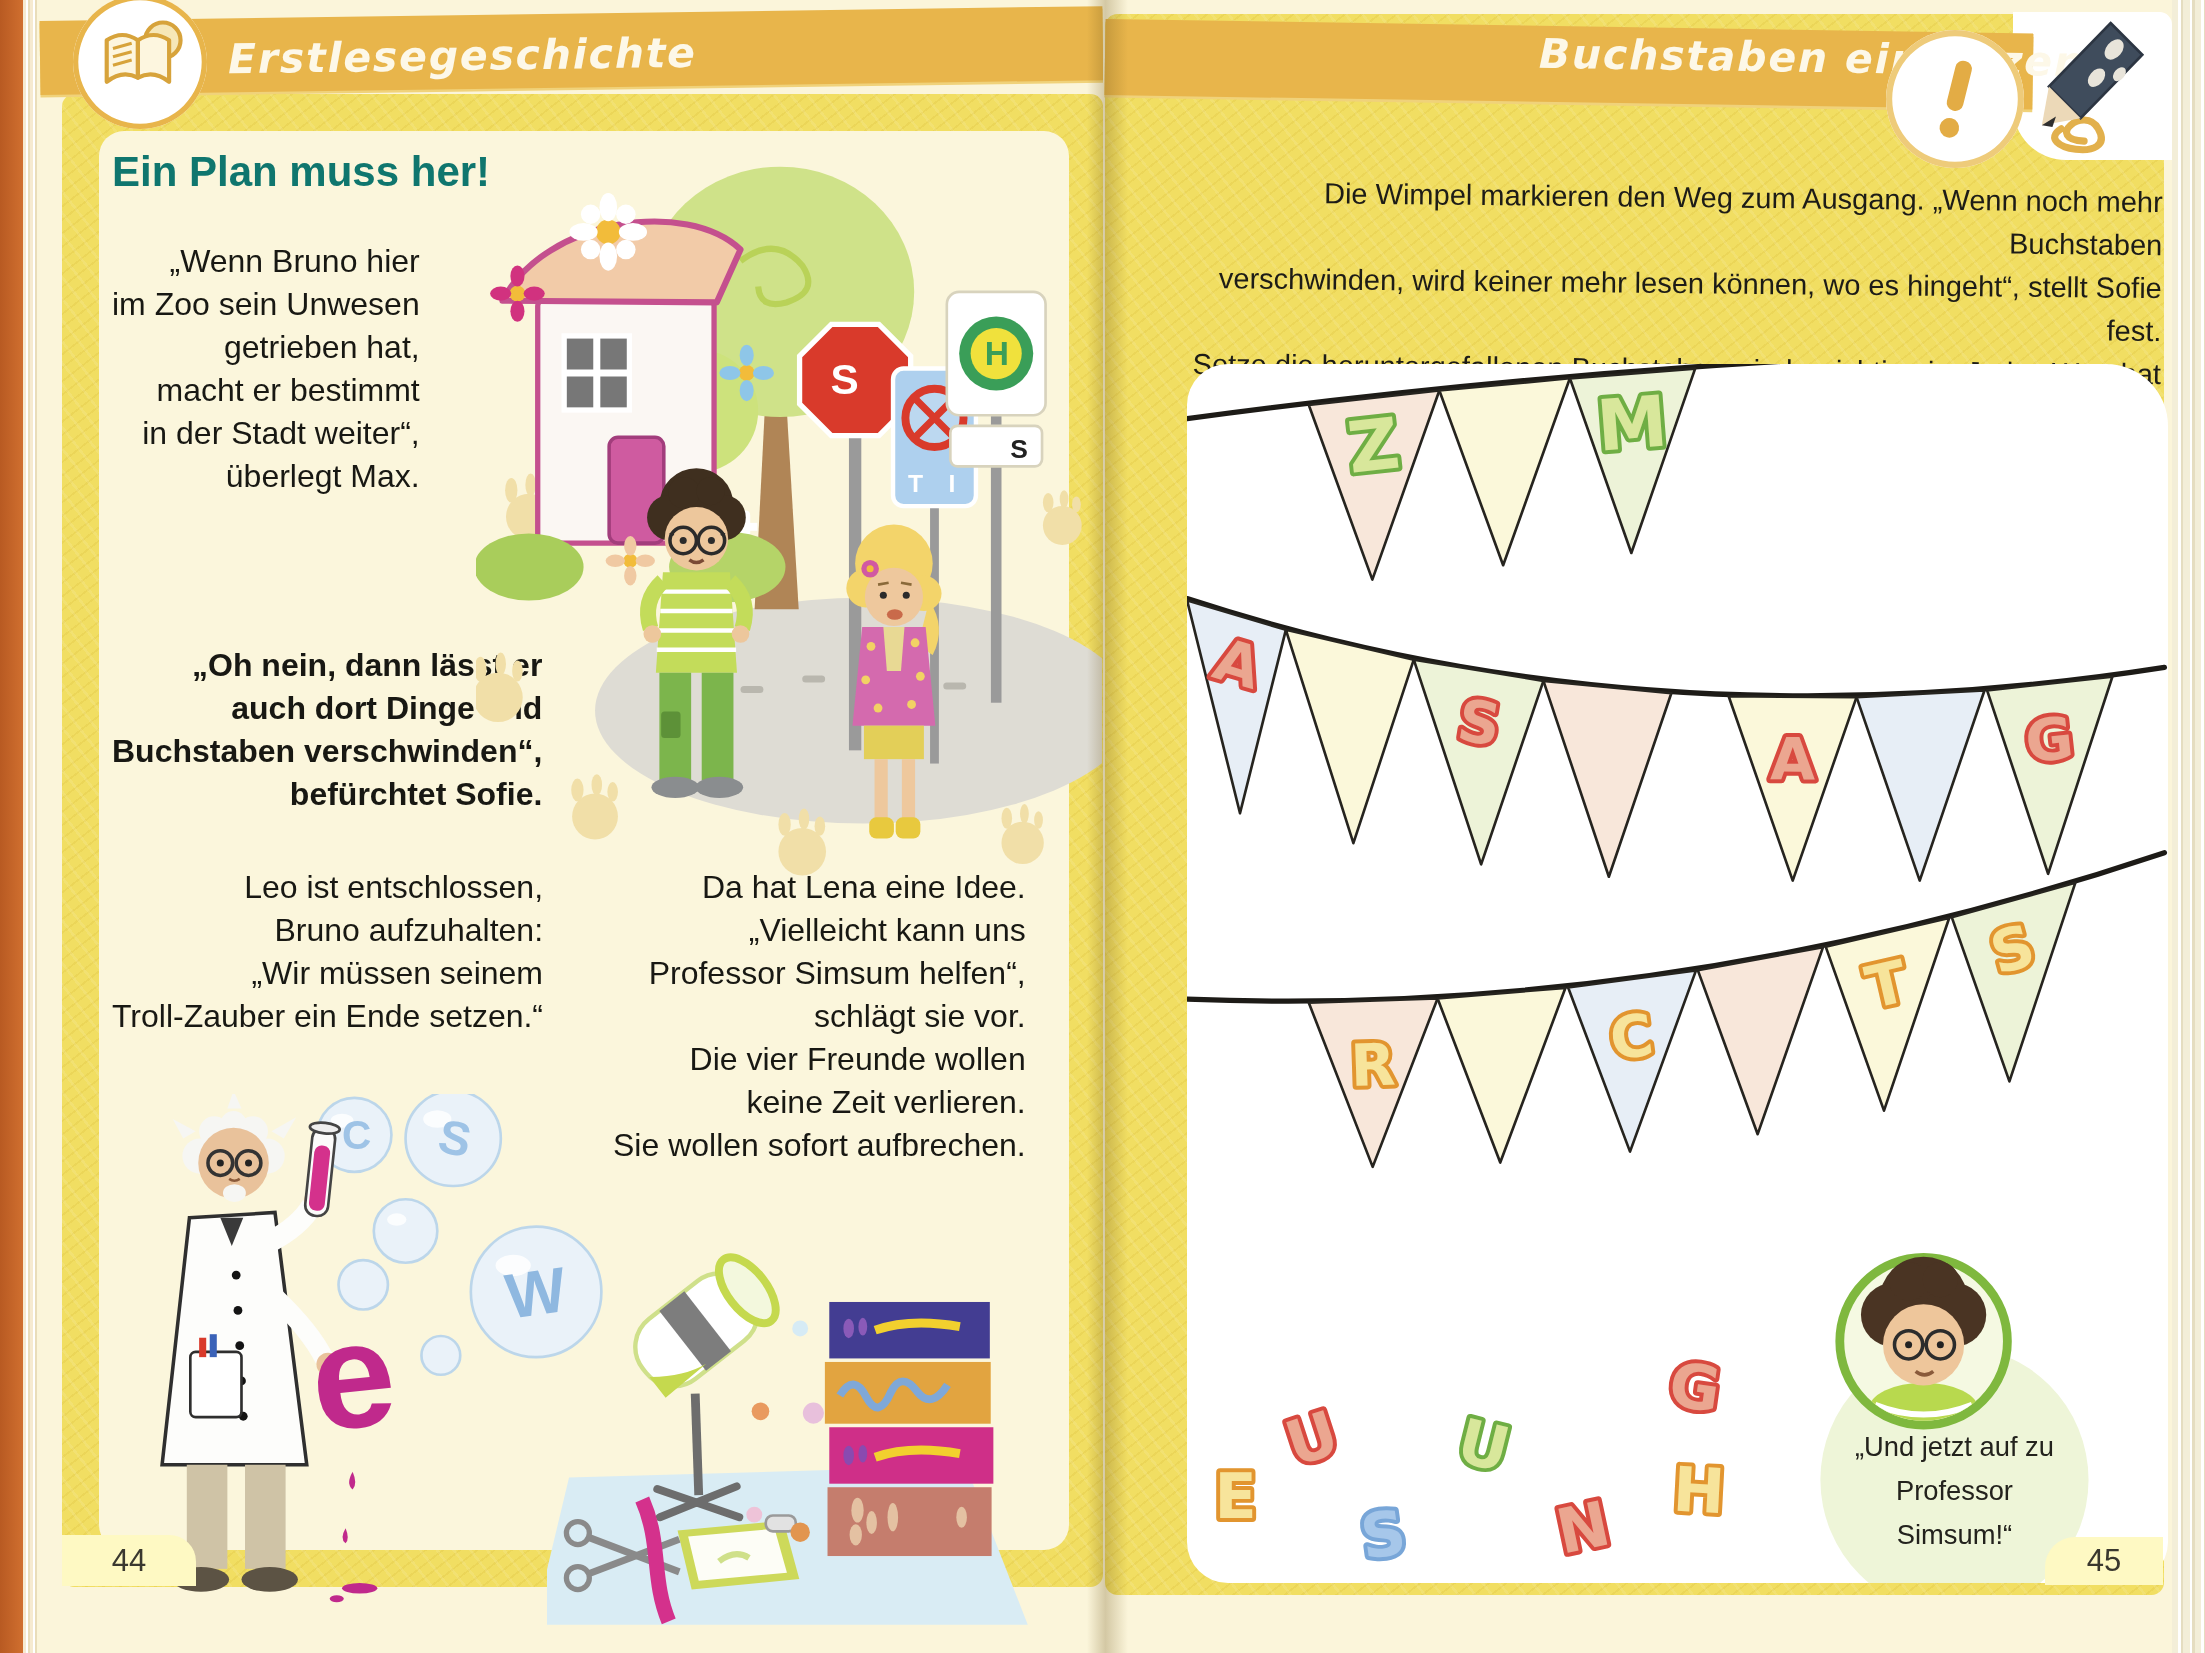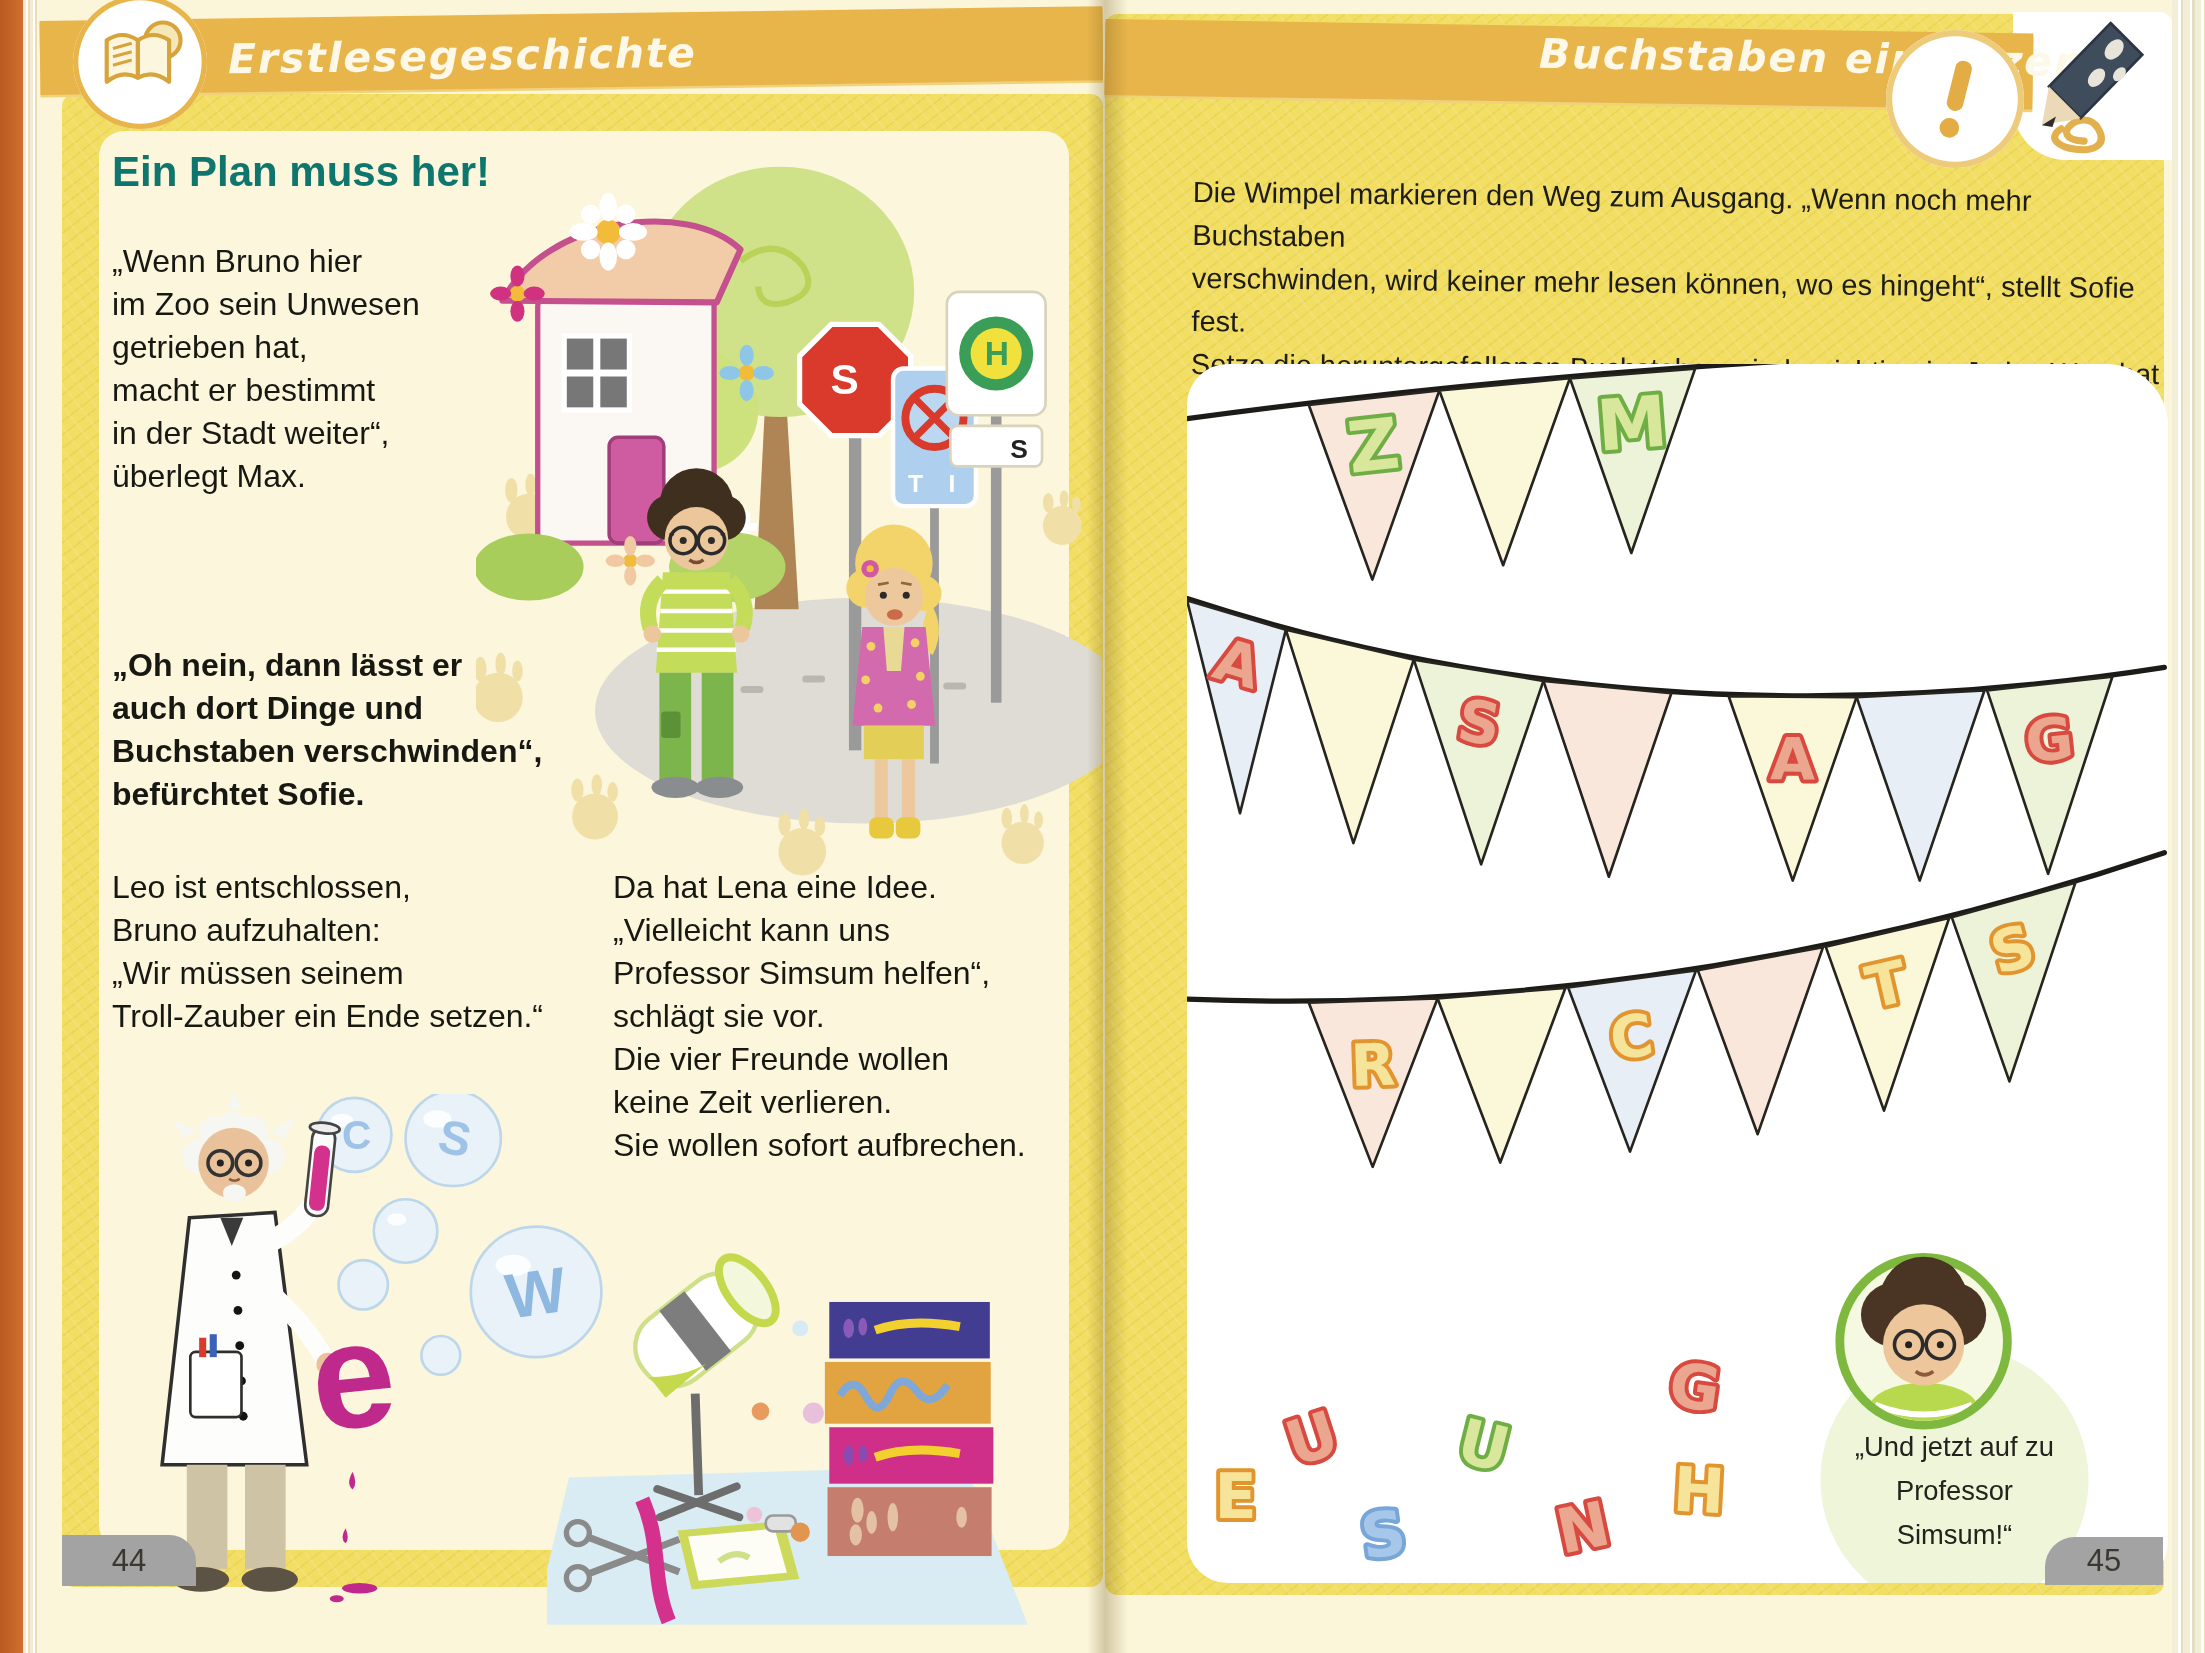--- a/index.html
+++ b/index.html
@@ -1,28 +1,28 @@
 <!DOCTYPE html>
 <html style="font-size:14px"><head>
 <meta charset="utf-8">
 <style>
   html,body{margin:0;padding:0;background:#fff;}
   #canvas{position:relative;width:2206px;height:1653px;overflow:hidden;background:#fff;
-          font-family:"Liberation Sans",sans-serif;}
+          font-family:"Liberation Sans",sans-serif;text-align:right;}
   .abs{position:absolute;}
   .sc{background-image:
       repeating-linear-gradient(52deg, rgba(255,255,255,.10) 0 2.6px, rgba(255,255,255,0) 2.6px 13.2px),
       repeating-linear-gradient(-38deg, rgba(205,170,35,.16) 0 1.8px, rgba(205,170,35,0) 1.8px 10.6px);}
   .band{background:#e8b54b;box-shadow:0 2.6px 0 #f0d27a;}
   .band-label{color:#fdf8e8;font-family:"DejaVu Sans",sans-serif;font-style:italic;
       font-weight:600;font-size:41px;letter-spacing:1.8px;white-space:nowrap;}
   .story{font-size:32px;line-height:43px;color:#181813;white-space:pre-line;}
   .title{font-size:42px;font-weight:bold;color:#0f766e;}
   .instr{font-size:29px;line-height:43px;color:#1d1c17;white-space:pre-line;}
-  .tab{background:#a3a3a3;color:#3a382f;font-size:31px;display:flex;align-items:center;justify-content:center;}
+  .tab{background:#fef9c3;color:#3a382f;font-size:31px;display:flex;align-items:center;justify-content:center;}
   .bubble-line{font-size:31px;fill:#23221d;font-family:"Liberation Sans",sans-serif;}
 </style>
 </head>
 <body>
 
 <div id="canvas">
 
   <div class="abs" style="left:0;top:0;width:23px;height:1653px;background:linear-gradient(to right,#b85a22,#d06f2f);"></div>
   <div class="abs" style="left:23px;top:0;width:14px;height:1653px;background:repeating-linear-gradient(to right,#f6ead0 0 3.5px,#fff 3.5px 5.3px,#e9ddba 5.3px 7px);"></div>
   <div class="abs" style="left:2172px;top:0;width:34px;height:1653px;background:repeating-linear-gradient(to right,#f3eed8 0 6.2px,#ffffff 6.2px 8.8px,#e5ddc0 8.8px 11.5px);"></div>

